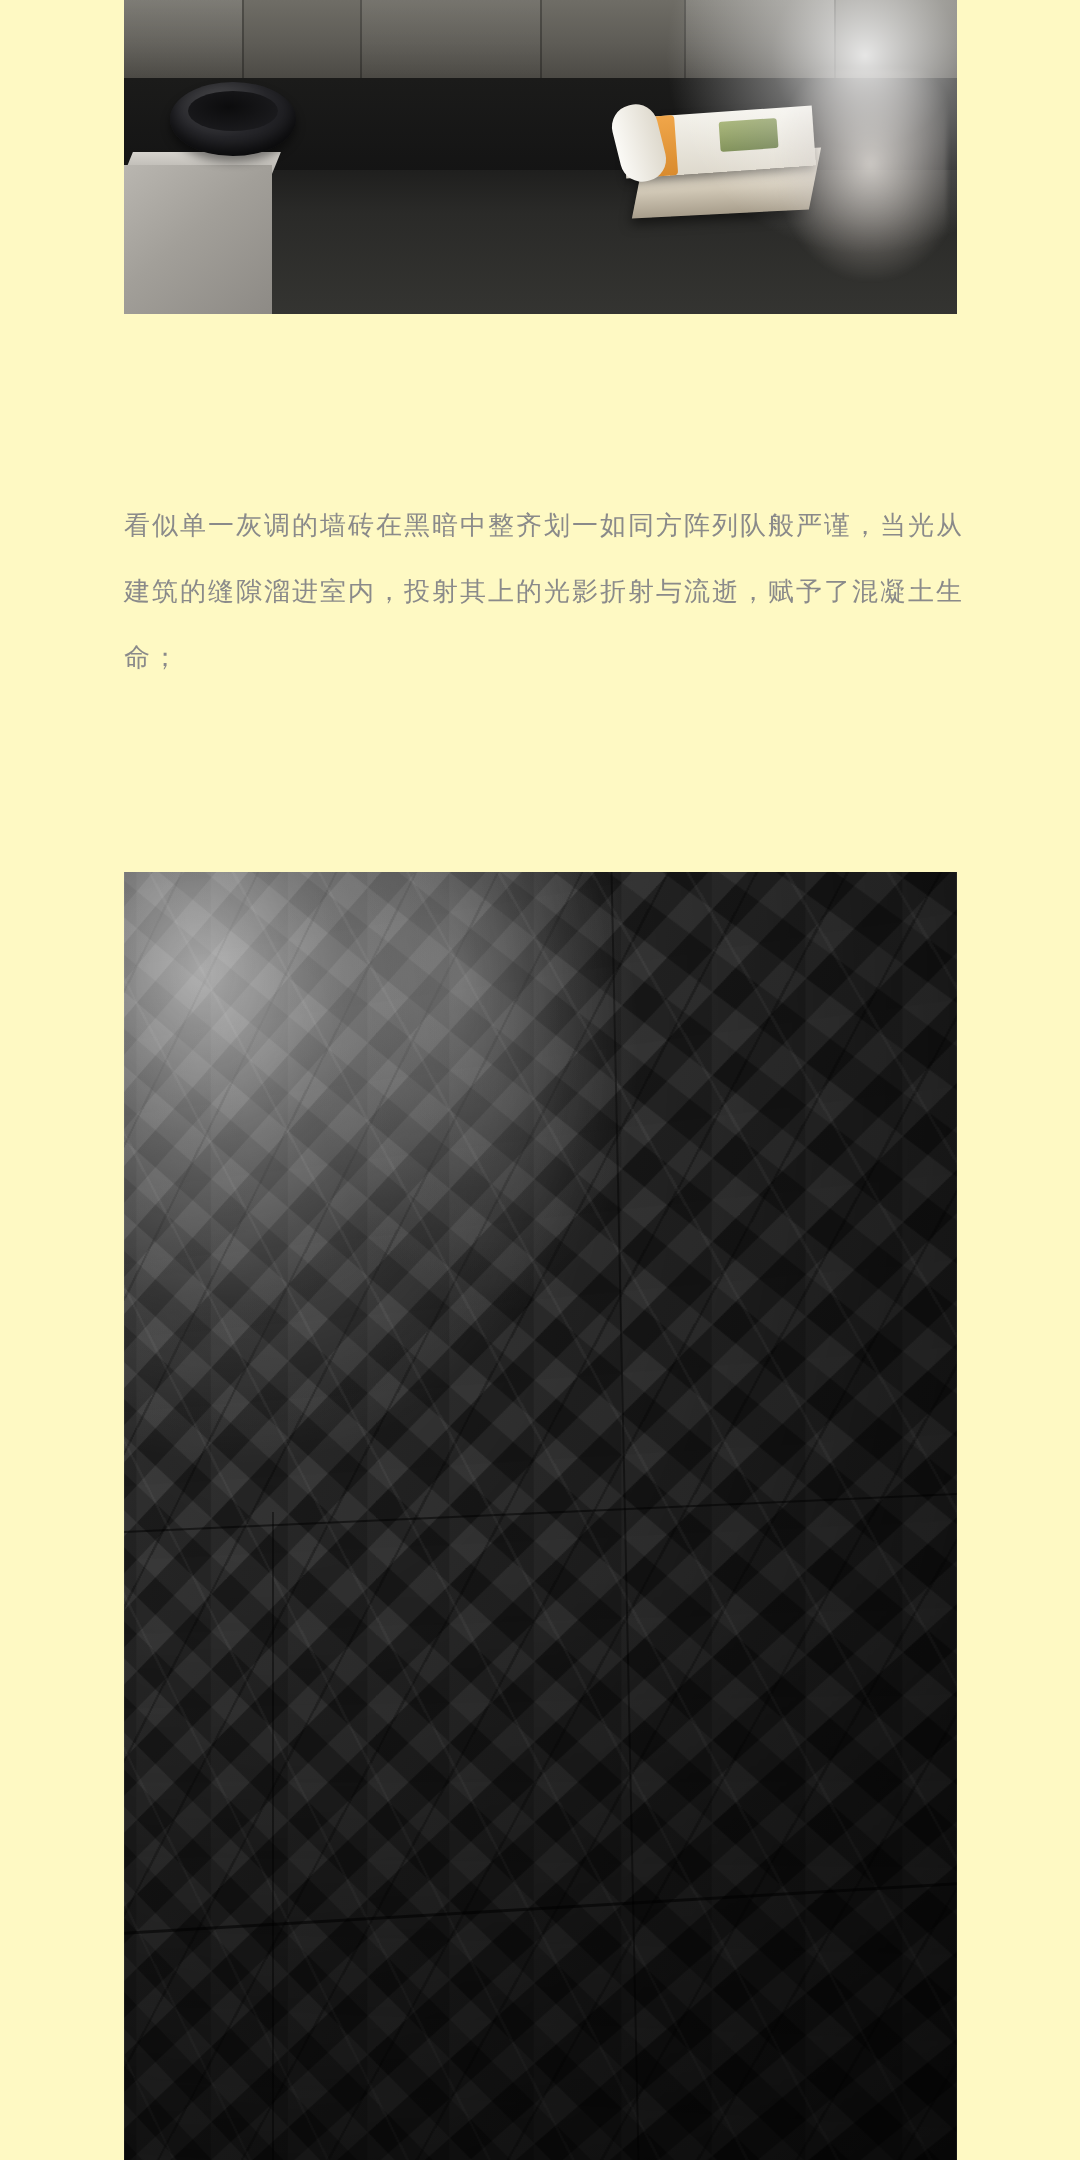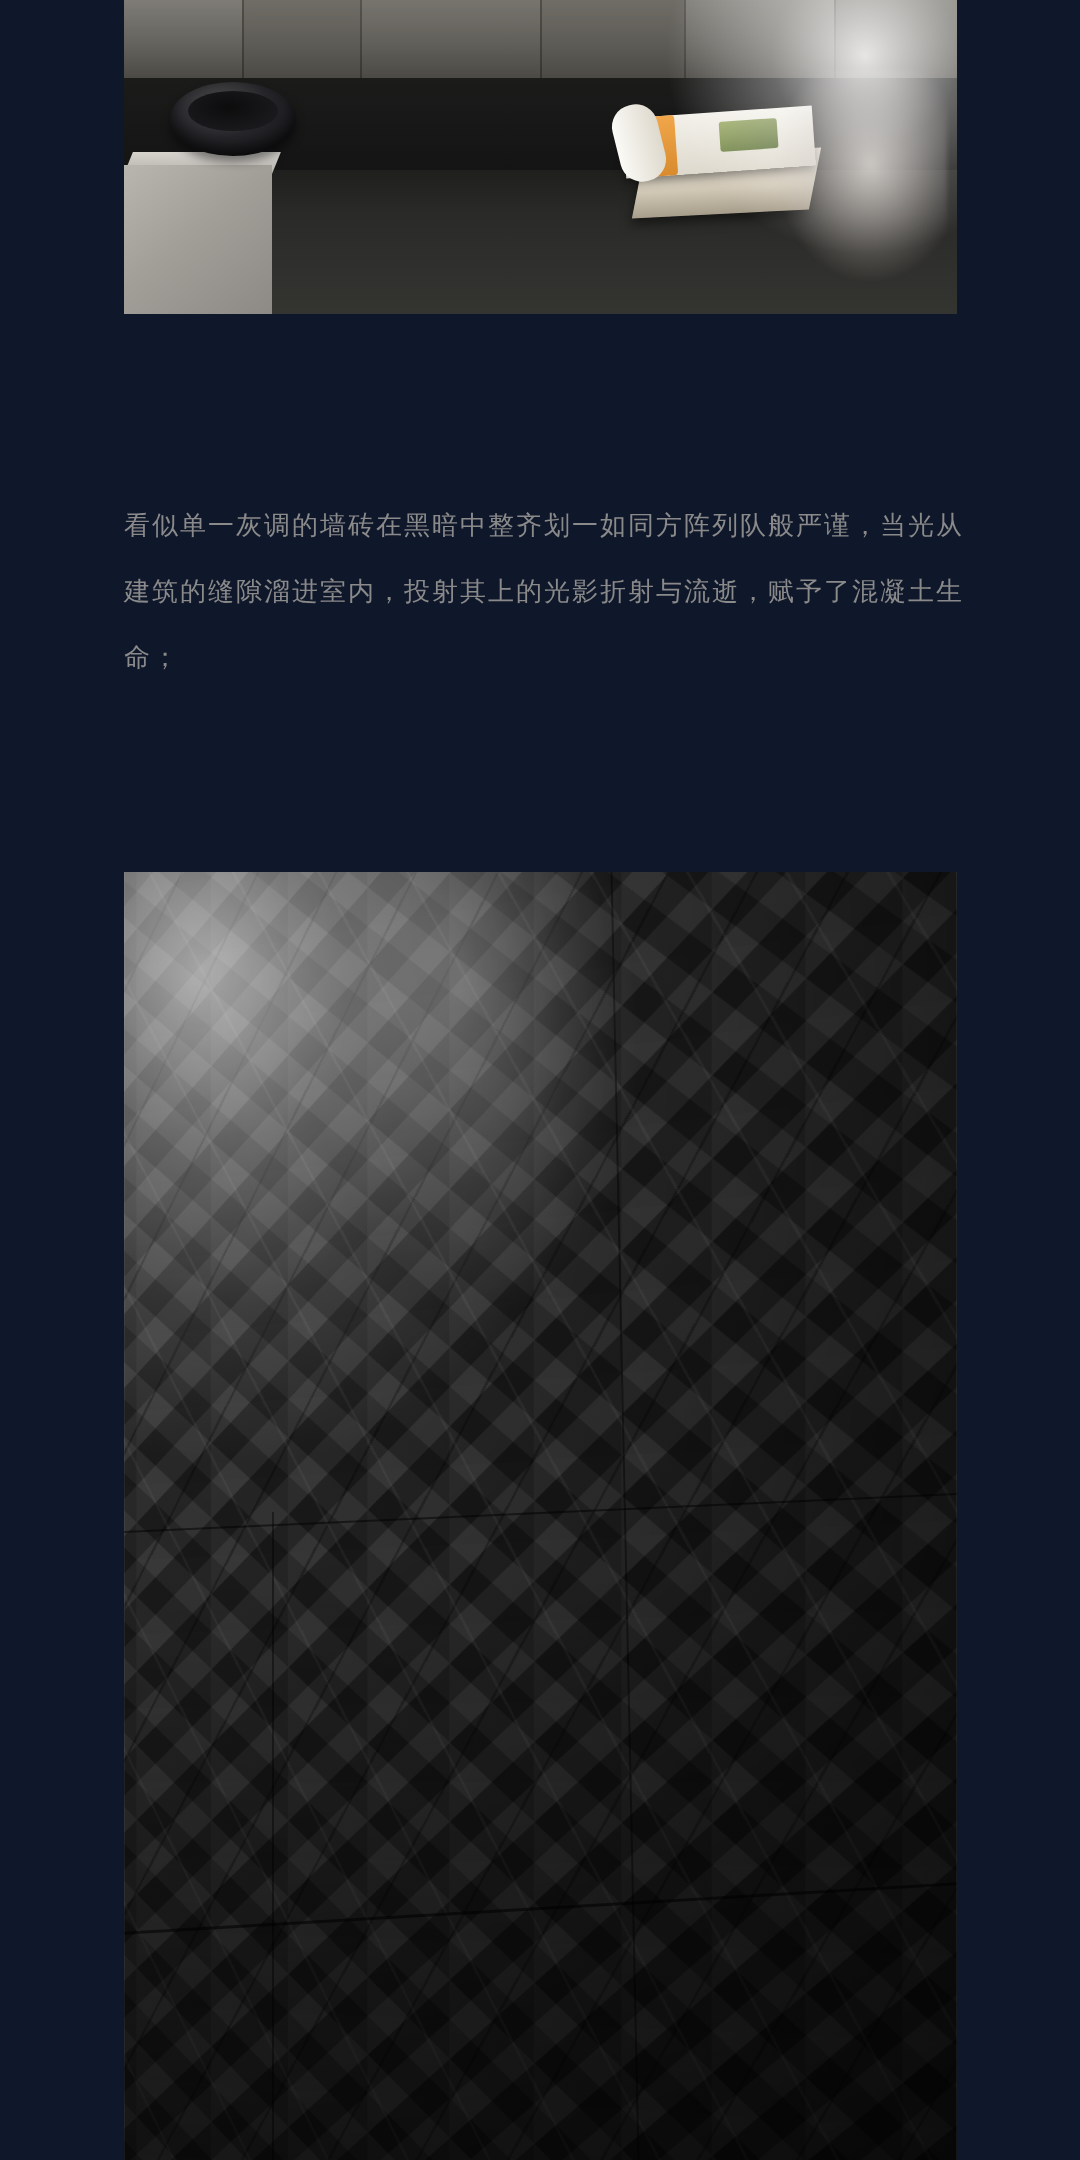--- a/index.html
+++ b/index.html
@@ -10,21 +10,21 @@
   body {
     width: 1080px;
     height: 2160px;
     font-family: "Liberation Sans", sans-serif;
     overflow: hidden;
     position: relative;
   }
   .page {
     width: 1080px;
     height: 2160px;
-    background: #0f172a;
+    background: #fef9c3;
     position: relative;
   }
 
   
   .photo-top {
     position: absolute;
     left: 124px;
     top: 0;
     width: 833px;
     height: 314px;

